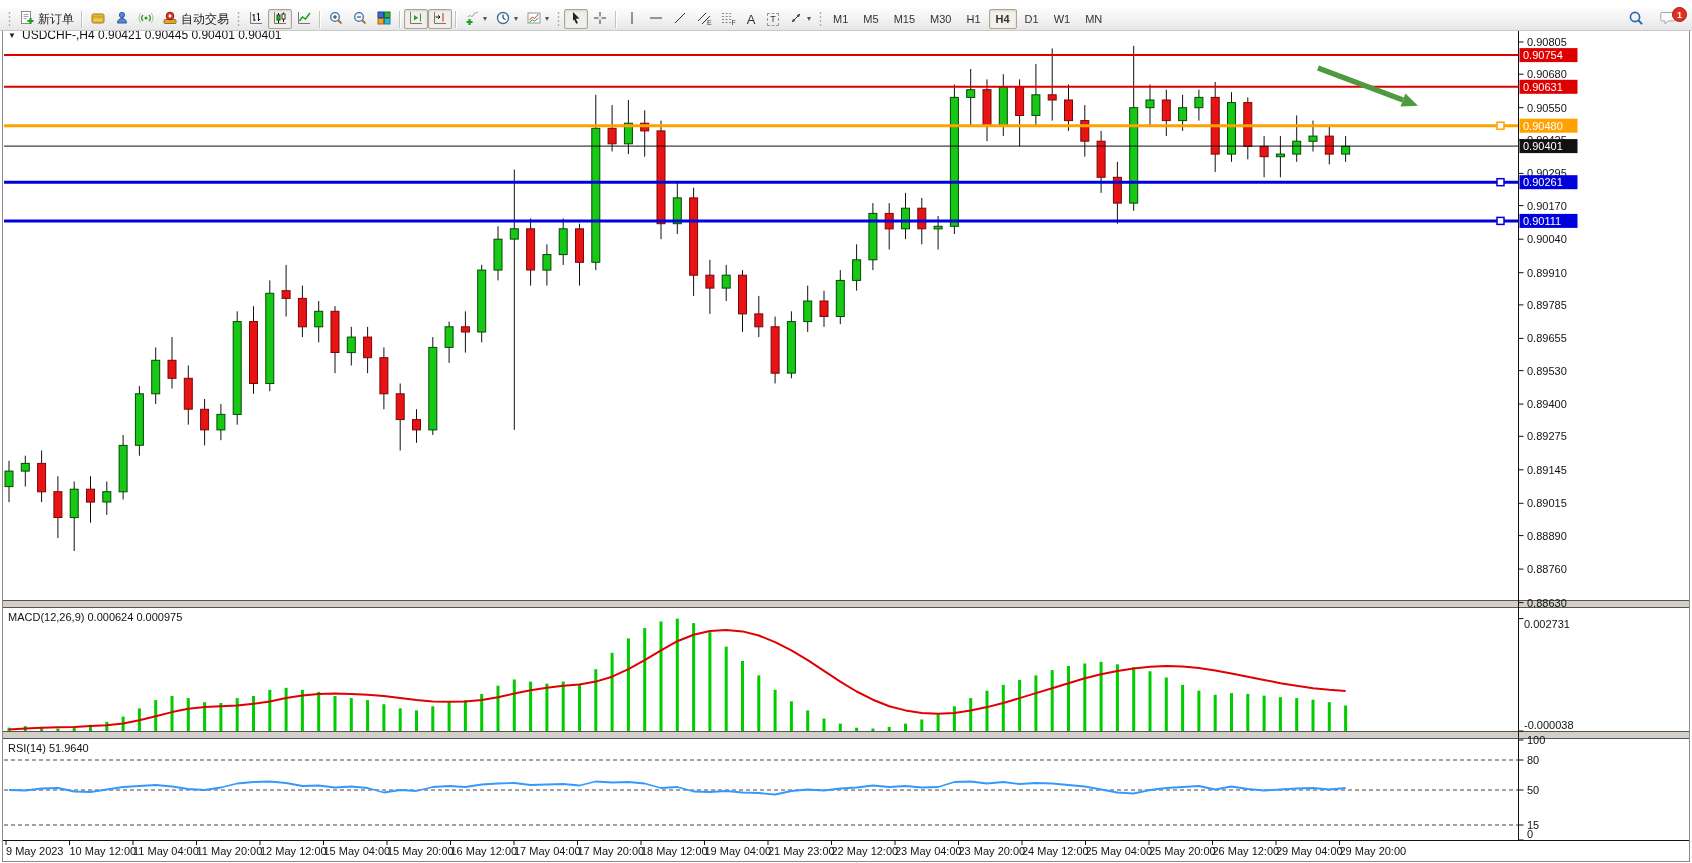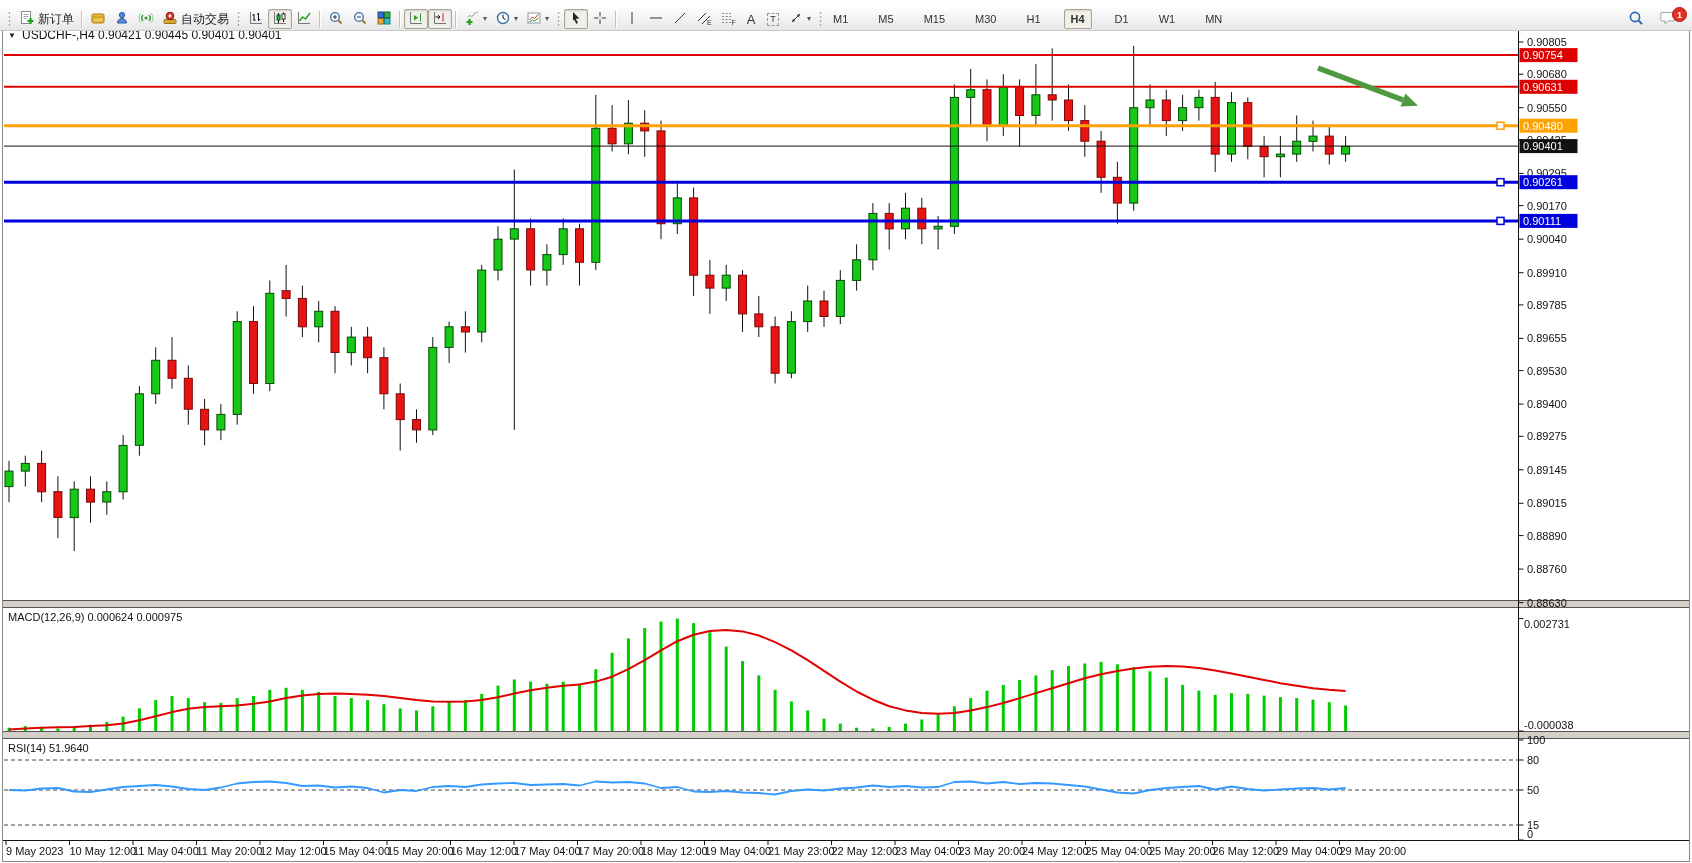--- a/index.html
+++ b/index.html
@@ -258,21 +258,21 @@
       <svg width="16" height="16">
           <path d="M4 12L12 4" stroke="#333"></path>
           <polygon points="12,4 8.8,5 11,7.2" fill="#333"></polygon>
           <polygon points="4,12 7.2,11 5,8.8" fill="#333"></polygon>
         </svg>
     </span>
     <span class="caret">▾</span>
   </div>
 
   <div class="grip"></div>
-  <div id="tf-group" style="display:flex;align-items:center;gap:16px">
+  <div id="tf-group" style="display:flex;align-items:center;gap:1px">
       <div class="tf">M1</div>
       <div class="tf">M5</div>
       <div class="tf">M15</div>
       <div class="tf">M30</div>
       <div class="tf">H1</div>
       <div class="tf active">H4</div>
       <div class="tf">D1</div>
       <div class="tf">W1</div>
       <div class="tf">MN</div>
     </div>

